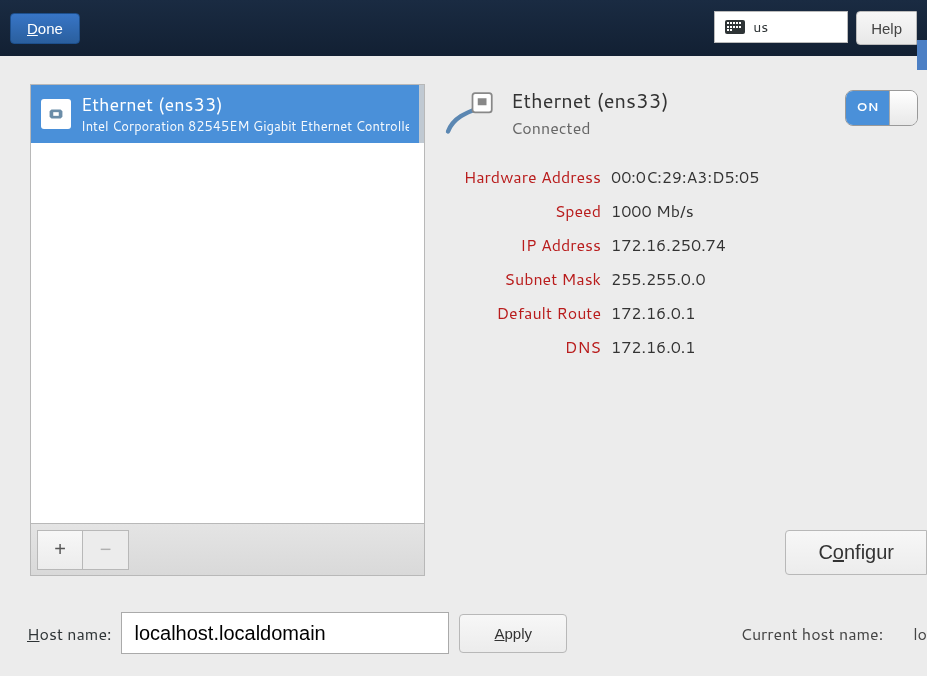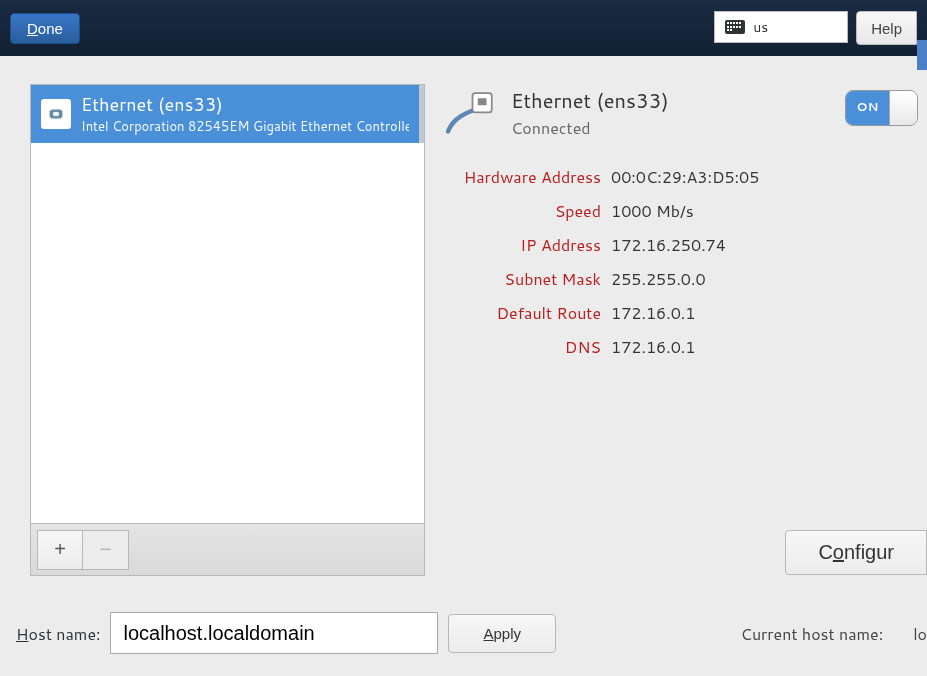--- a/index.html
+++ b/index.html
@@ -135,21 +135,21 @@
     .klabel { text-align:right; color:#b91c1c; }
     .kval { color:#333; }
     .configure-btn {
       position:absolute; right:0; top: 530px;
       background: linear-gradient(#f7f7f7, #ececec);
       border:1px solid #b8b8b8; border-radius:4px 0 0 4px;
       padding: 10px 32px; font-size:20px; color:#333; cursor:pointer;text-align:right;
     }
     .configure-btn .uline { text-decoration: underline; }
     .bottom-row {
-      position:absolute; left:16px; right:0; top: 612px;
+      position:absolute; left:27px; right:0; top: 612px;
       display:flex; align-items:center; gap:10px;
       font-size:16px;
     }
     .host-label .uline { text-decoration: underline; }
     .host-input {
       width: 328px; height:42px; padding:0 12px;
       border:1px solid #aaa; background:#fff; font-size:20px;
     }
     .apply-btn {
       background: linear-gradient(#f7f7f7, #ececec);

